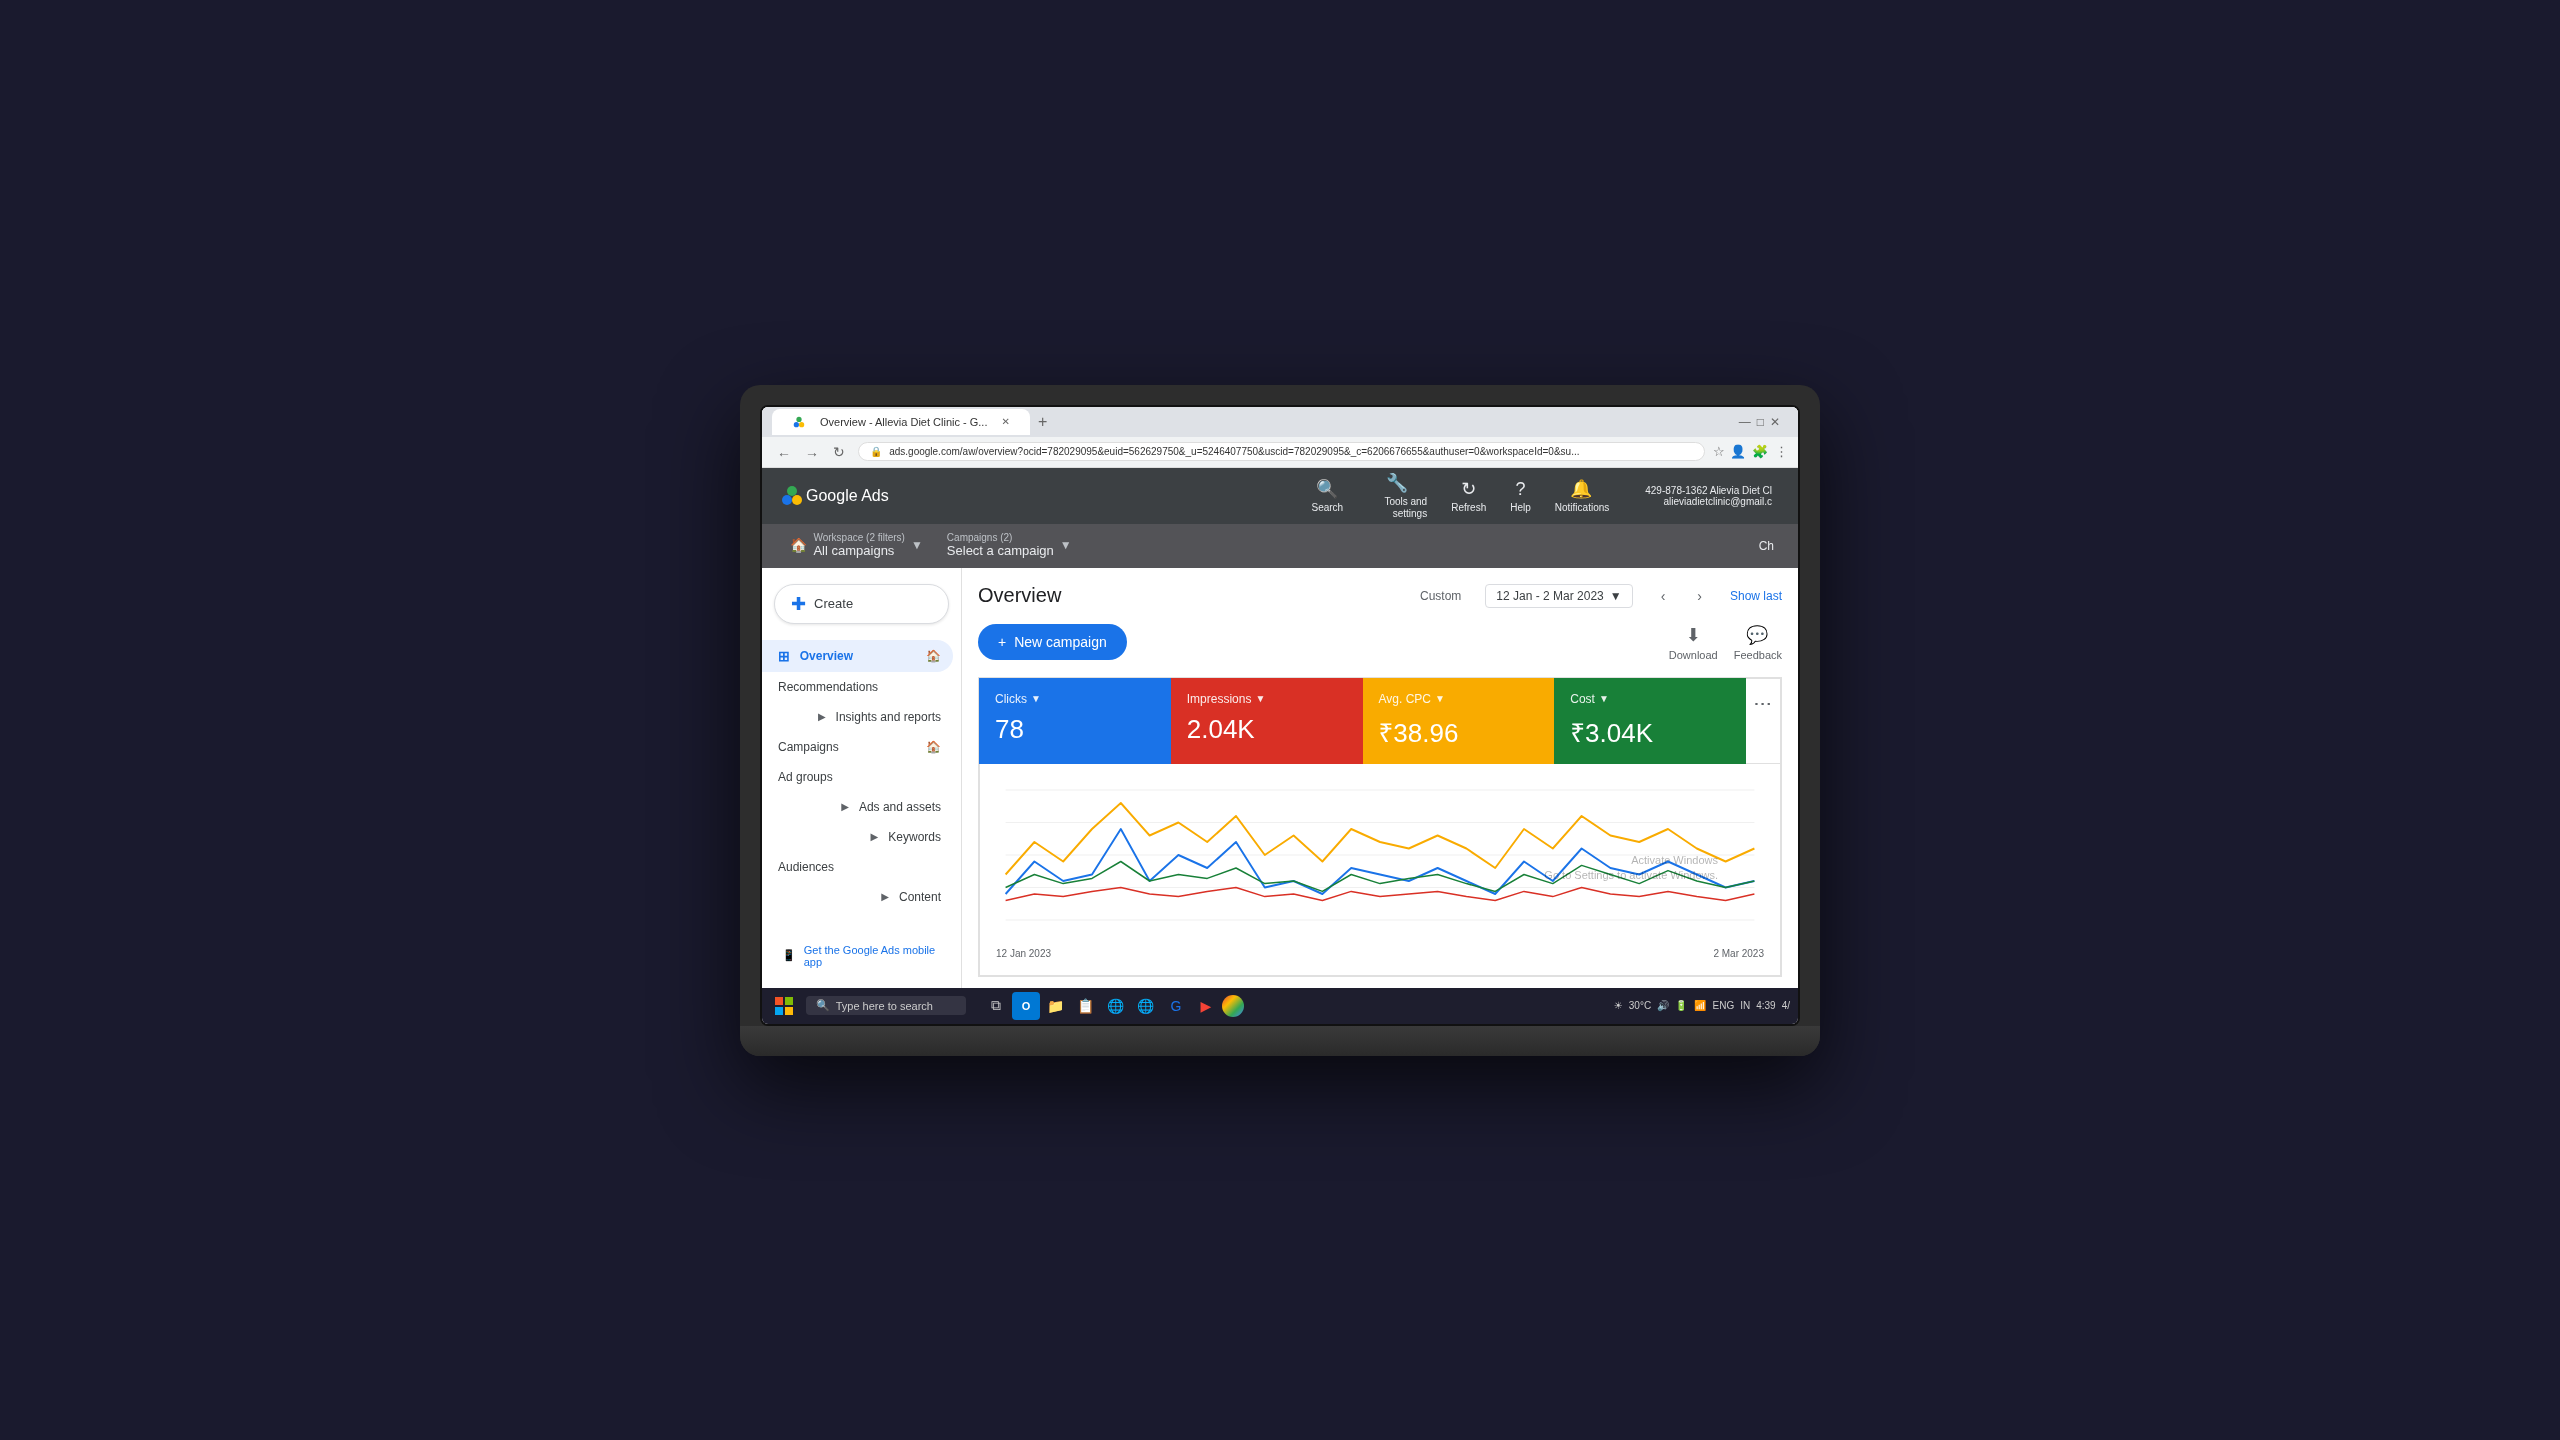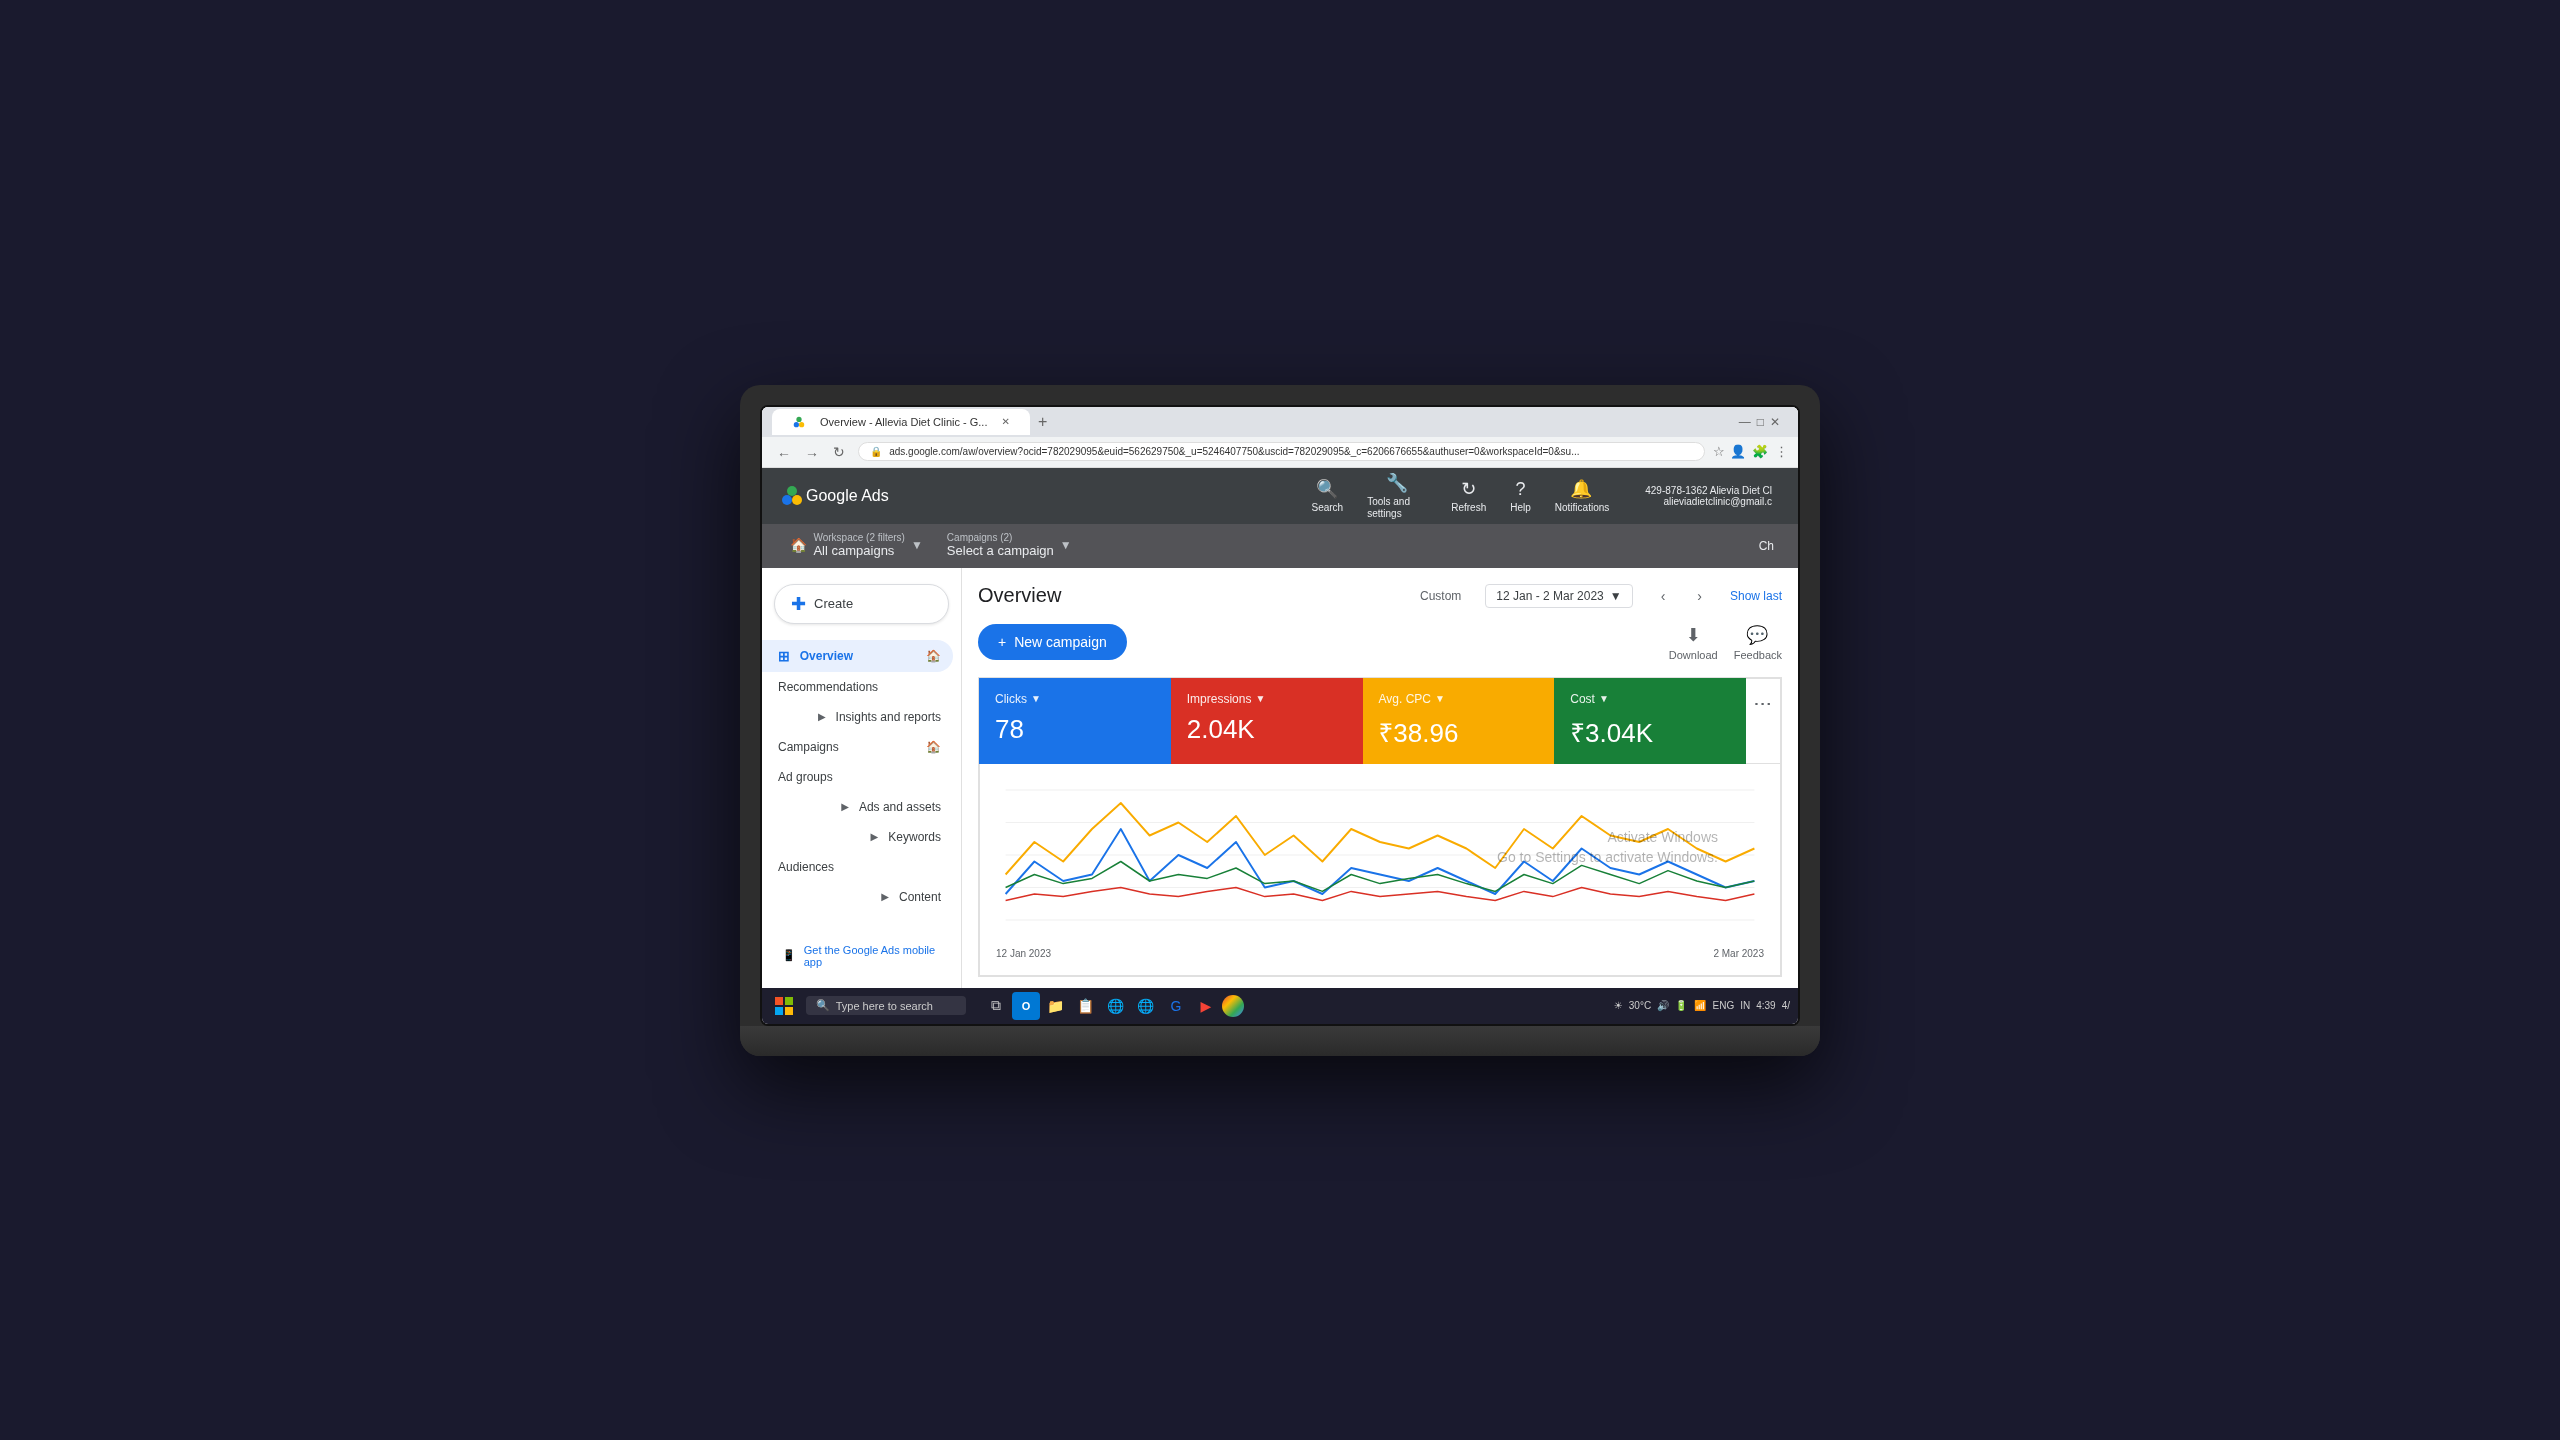--- a/index.html
+++ b/index.html
@@ -575,24 +575,24 @@
     .taskbar-system {
       display: flex;
       align-items: center;
       gap: 6px;
       color: #ccc;
       font-size: 10px;
     }
 
     .windows-watermark {
       position: absolute;
-      bottom: 120px;
+      bottom: 104px;
       right: 80px;
       color: rgba(0,0,0,0.3);
-      font-size: 14px;
+      font-size: 11px;
       text-align: right;
       line-height: 1.4;
       pointer-events: none;
     }
 
     .relative-container {
       position: relative;
     }
   </style>
 </head>
@@ -654,21 +654,21 @@
             <span class="gads-logo-text">Google Ads</span>
           </div>
           <div class="gads-header-spacer"></div>
           <div class="gads-header-actions">
             <button class="header-action-btn">
               <span class="header-action-icon">🔍</span>
               <span>Search</span>
             </button>
             <button class="header-action-btn">
               <span class="header-action-icon">🔧</span>
-              <span style="max-width:60px;text-align:left;line-height:1.2;">Tools and settings</span>
+              <span style="max-width:60px;text-align:right;line-height:1.2;">Tools and settings</span>
             </button>
             <button class="header-action-btn">
               <span class="header-action-icon">↻</span>
               <span>Refresh</span>
             </button>
             <button class="header-action-btn">
               <span class="header-action-icon">?</span>
               <span>Help</span>
             </button>
             <button class="header-action-btn">

